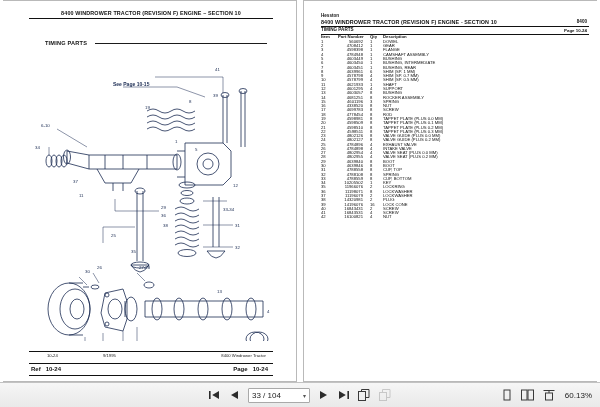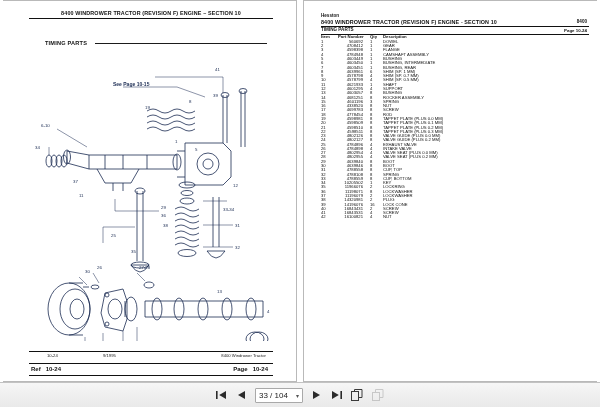--- a/index.html
+++ b/index.html
@@ -107,21 +107,21 @@
   .tb-right {
     position: absolute; right: 8px; display: flex; align-items: center; gap: 7px;
   }
   .nav-btn {
     width: 13px; height: 14px; display: flex; align-items: center; justify-content: center;
     cursor: pointer; color: #2b2b2b;
   }
   .nav-btn svg { display: block; }
   .pagebox {
     display: flex; align-items: center;
-    width: 48px; height: 15px; background: #fff;
+    width: 62px; height: 15px; background: #fff;
     border: 1px solid #a9a9a9; border-radius: 1px;
     padding: 0 3px; font-size: 8px; color: #222;
   }
   .pagebox .val { flex: 1; }
   .pagebox .caret { font-size: 6px; color: #555; }
   .icon-btn {
     width: 14px; height: 14px; display: flex; align-items: center; justify-content: center;
     cursor: pointer; color: #3a3a3a;
   }
   .icon-btn.disabled { opacity: .38; }
@@ -612,14 +612,34 @@
           </svg>
       </div>
       <div class="icon-btn disabled">
         <svg width="12" height="12" viewBox="0 0 12 12">
             <rect x="0.5" y="3.5" width="7" height="8" fill="none" stroke="#888" stroke-width="1"></rect>
             <path d="M3.5 3.5 L3.5 0.5 L11 0.5 L11 8.5 L7.5 8.5" fill="none" stroke="#888" stroke-width="1"></path>
           </svg>
       </div>
     </div>
 
+    <div class="tb-right">
+      <div class="icon-btn">
+        <svg width="12" height="12" viewBox="0 0 12 12">
+            <rect x="3" y="1" width="6" height="10" fill="none" stroke="#3a3a3a" stroke-width="1"></rect>
+          </svg>
+      </div>
+      <div class="icon-btn">
+        <svg width="13" height="12" viewBox="0 0 13 12">
+            <rect x="0.5" y="1" width="5.5" height="10" fill="none" stroke="#3a3a3a" stroke-width="1"></rect>
+            <rect x="7" y="1" width="5.5" height="10" fill="none" stroke="#3a3a3a" stroke-width="1"></rect>
+          </svg>
+      </div>
+      <div class="icon-btn">
+        <svg width="12" height="12" viewBox="0 0 12 12">
+            <rect x="2.5" y="4" width="7" height="7" fill="none" stroke="#3a3a3a" stroke-width="1"></rect>
+            <path d="M0.5 1.5 L11.5 1.5 M6 1.5 L6 4" stroke="#3a3a3a" stroke-width="1"></path>
+          </svg>
+      </div>
+      <span class="zoom-label">60.13%</span>
+    </div>
   </div>
 </div>
 
 </body></html>

